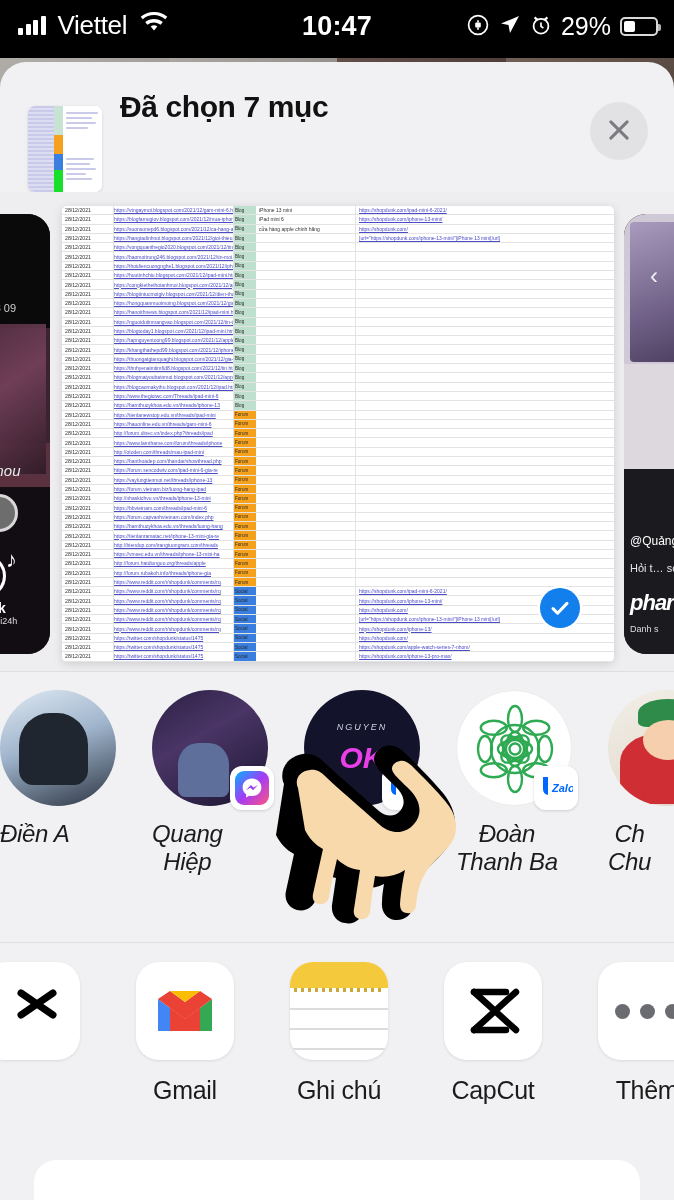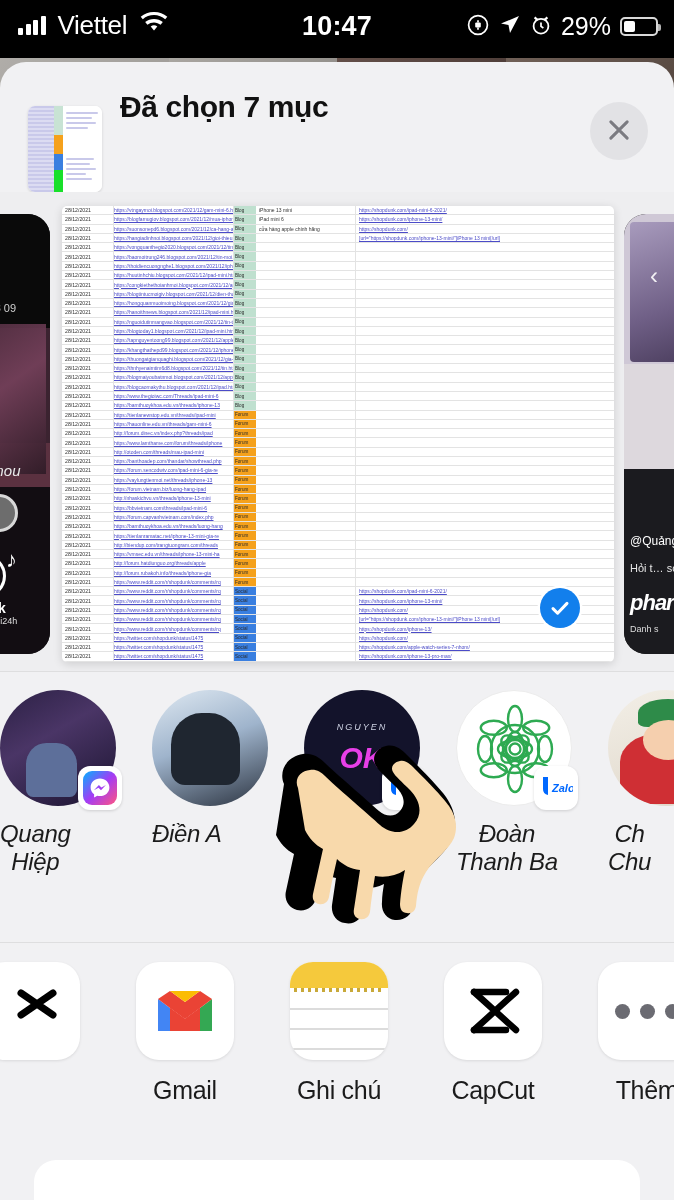--- a/index.html
+++ b/index.html
@@ -786,47 +786,47 @@
       </div>
     </div>
 
     <div class="pv-divider"></div>
   </div>
 
   <div class="contacts">
     <div class="contacts-inner">
       <div class="contact">
         <div class="avatar">
+          <div class="face av2">
+              <span class="p"></span>
+            </div>
+        </div>
+        <div class="cname">Điền A</div>
+      </div>
+
+      <div class="contact">
+        <div class="avatar">
           <div class="face av1">
               <span class="p"></span>
             </div>
           <div class="badge">
             <svg width="34" height="34" viewBox="0 0 34 34">
                 <defs>
                   <linearGradient id="mg" x1="0" y1="0" x2="1" y2="1">
                     <stop offset="0" stop-color="#00b2ff"></stop>
                     <stop offset=".5" stop-color="#a33cf5"></stop>
                     <stop offset="1" stop-color="#ff5580"></stop>
                   </linearGradient>
                 </defs>
                 <rect width="34" height="34" rx="9" fill="url(#mg)"></rect>
                 <path d="M17 7.6c-5.3 0-9.4 3.9-9.4 8.8 0 2.8 1.3 5.2 3.5 6.8v3.2l3.2-1.7c.9.2 1.8.4 2.7.4 5.3 0 9.4-3.9 9.4-8.7s-4.1-8.8-9.4-8.8zm1 11.7l-2.5-2.6-4.6 2.6 5-5.3 2.5 2.5 4.5-2.5z" fill="#fff"></path>
               </svg>
           </div>
         </div>
         <div class="cname"><span>Quang</span><br><span>Hiệp</span></div>
-      </div>
-
-      <div class="contact">
-        <div class="avatar">
-          <div class="face av2">
-              <span class="p"></span>
-            </div>
-        </div>
-        <div class="cname">Điền A</div>
       </div>
 
       <div class="contact">
         <div class="avatar">
           <div class="face av3">
               <span class="t1">NGUYEN</span>
               <span class="t2">OK</span>
             </div>
           <div class="badge">
             <svg width="34" height="34" viewBox="0 0 34 34">

